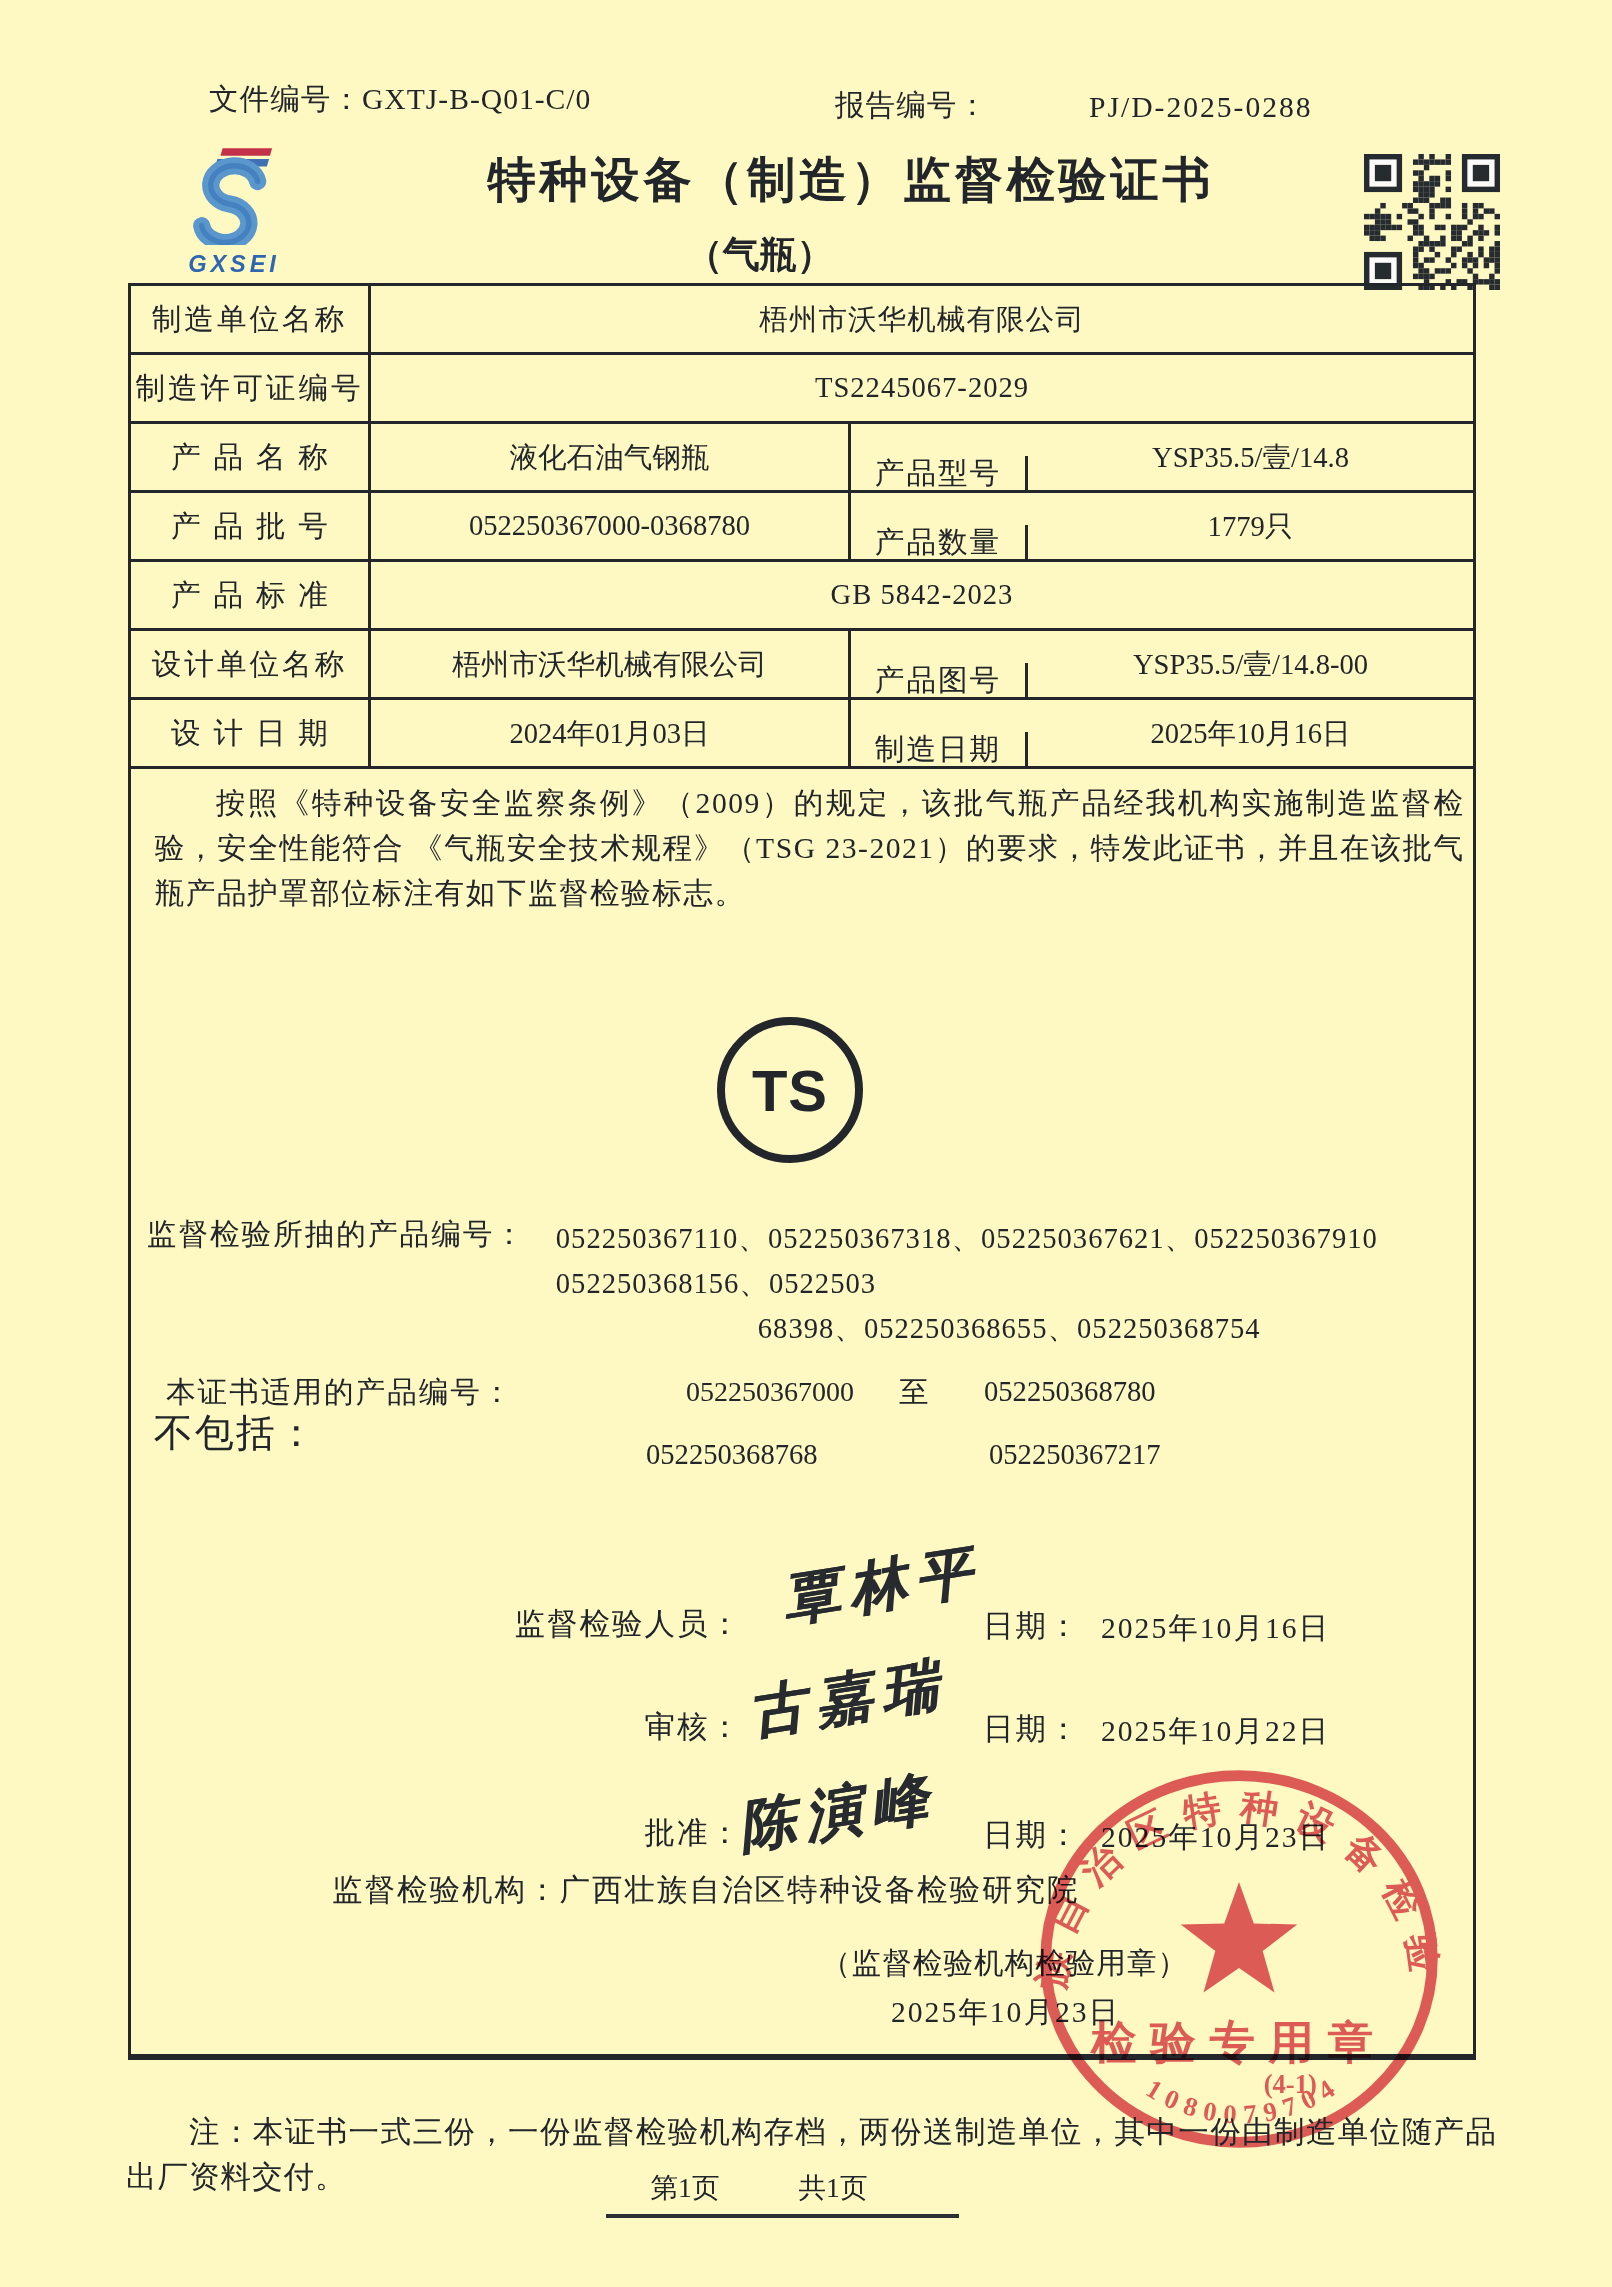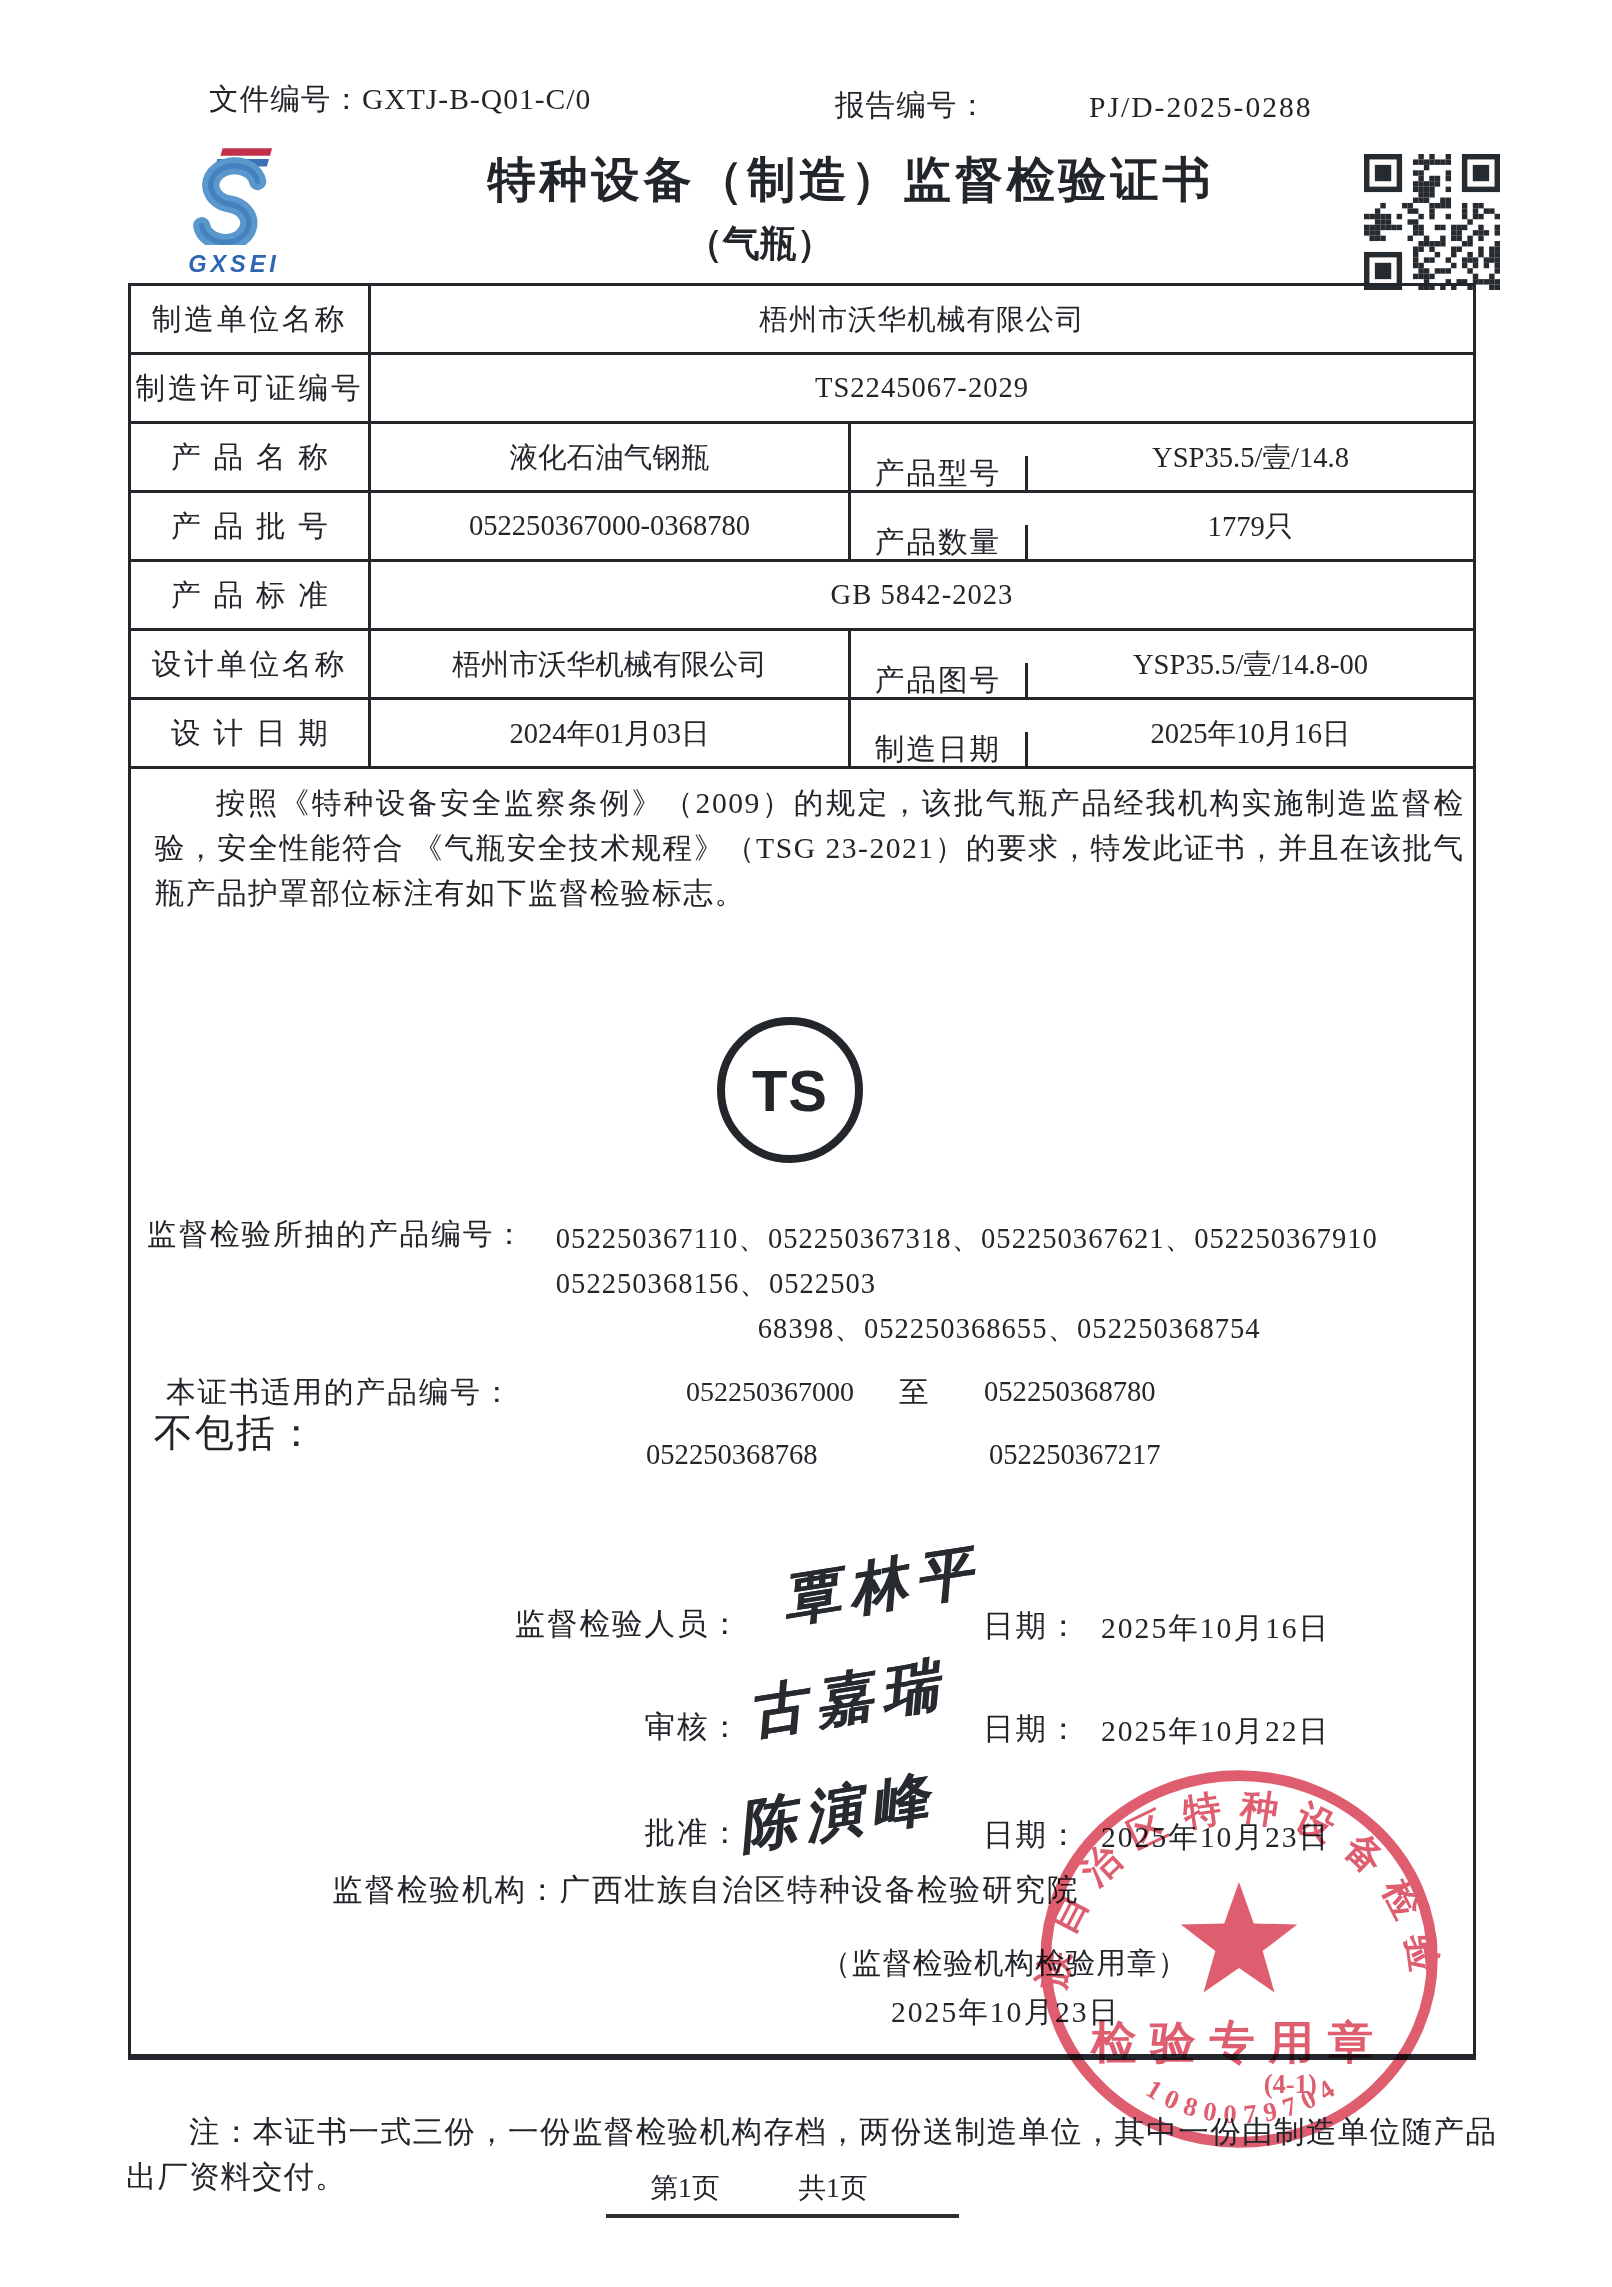--- a/index.html
+++ b/index.html
@@ -1,38 +1,38 @@
 <!DOCTYPE html>
 <html><head>
 <meta charset="utf-8">
 <style>
   html,body { margin:0; padding:0; background:#d9d9d6; }
   .page {
     position:relative; width:1613px; height:2287px; margin:0 auto;
-    background:#ffffff; color:#22262b; overflow:hidden;
+    background:#fef9c3; color:#22262b; overflow:hidden;
     font-family:"Liberation Serif", serif;
   }
   .abs { position:absolute; }
 
   
   .hdr { font-size:29.6px; letter-spacing:1px; white-space:nowrap; }
   .doc-no   { left:209px; top:79px; }
   .rep-label{ left:835px; top:85px; }
   .rep-val  { left:1089px; top:91px; letter-spacing:2px; }
 
   
   .logo { left:165px; top:146px; width:138px; text-align:center; }
   .logo-word { margin-top:2px; font-family:"Liberation Sans", sans-serif;
     font-weight:bold; font-style:italic; font-size:23.6px; letter-spacing:3.9px; color:#2f66b0; }
 
   
   .title { left:0; top:148px; width:1613px; padding-left:89px; box-sizing:border-box;
     text-align:center; font-family:"Liberation Sans", sans-serif; font-weight:bold;
     font-size:48px; letter-spacing:3.9px; color:#22262b; }
-  .subtitle { left:0; top:219px; width:1500px; padding-left:19.7px; box-sizing:border-box;
+  .subtitle { left:0; top:230px; width:1500px; padding-left:19.7px; box-sizing:border-box;
     text-align:center; font-family:"Liberation Sans", sans-serif; font-weight:bold;
     font-size:37px; }
 
   
   .qr { left:1364px; top:154px; }
 
   
   .cert-table { left:128px; top:283px; width:1348px; border:3px solid #23262b; box-sizing:border-box; }
   .trow { display:flex; height:69px; border-bottom:3px solid #23262b; box-sizing:border-box; }
   .cell { display:flex; align-items:center; justify-content:center; box-sizing:border-box; }

